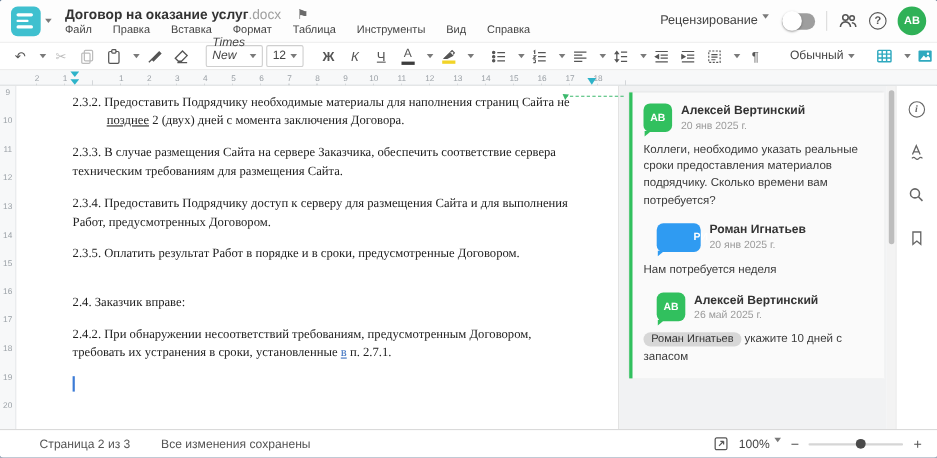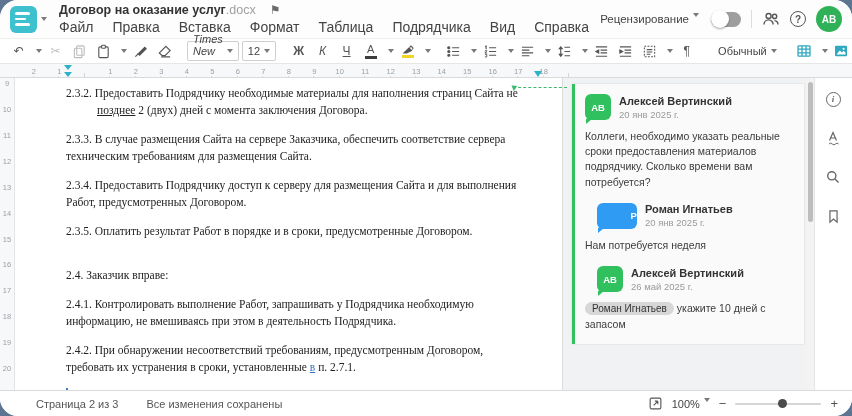--- a/index.html
+++ b/index.html
@@ -1,31 +1,31 @@
 <!DOCTYPE html>
 <html><head>
 <meta charset="utf-8">
 <style>
   * { box-sizing: border-box; margin: 0; padding: 0; }
   html,body { width:852px; height:416px; }
   body { background:#5d7590; font-family:"Liberation Sans", sans-serif; position:relative; overflow:hidden; }
-  .window { position:absolute; inset:0; background:#fff; border-radius:18px; overflow:hidden; display:flex; flex-direction:column; }
+  .window { position:absolute; inset:0; background:#fff; border-radius:3px; overflow:hidden; display:flex; flex-direction:column; }
 
   
   .titlebar { height:38px; display:flex; align-items:center; padding:0 10px 0 10px; background:#fdfdfd; flex:0 0 auto; }
   .logo { width:27px; height:27px; background:#3fc0cf; border-radius:6px; display:flex; flex-direction:column; justify-content:center; gap:3px; padding:0 5px; cursor:pointer; }
   .logo i { display:block; height:2.5px; background:#fff; border-radius:2px; }
   .logo i:nth-child(1){ width:15px;} .logo i:nth-child(2){ width:11px;} .logo i:nth-child(3){ width:15px;}
   .caret { width:0; height:0; border-left:3.5px solid transparent; border-right:3.5px solid transparent; border-top:4px solid #7a7a7a; display:inline-block; margin-left:4px; }
   .title-block { margin-left:12px; display:flex; flex-direction:column; justify-content:center; gap:1px; }
   .title-row { display:flex; align-items:center; font-size:12.5px; }
   .doc-title { font-weight:bold; color:#333; }
   .doc-ext { color:#a0a0a0; }
   .flag { color:#6b6b6b; font-size:12px; margin-left:14px; cursor:pointer; }
-  .menu-row { display:flex; gap:19px; font-size:14px; color:#444; margin-top:1px; }
+  .menu-row { display:flex; gap:19px; font-size:10px; color:#444; margin-top:1px; }
   .menu-row span { cursor:pointer; }
   .titlebar-right { margin-left:auto; display:flex; align-items:center; gap:10px; }
   .review-label { font-size:11.5px; color:#444; cursor:pointer; display:flex; }
   .toggle { width:30px; height:15px; background:#9e9e9e; border-radius:8px; position:relative; cursor:pointer; margin-left:2px; }
   .toggle .knob { position:absolute; left:0px; top:-1.5px; width:18px; height:18px; background:#fff; border-radius:50%; box-shadow:0 1px 2px rgba(0,0,0,.35); }
   .tb-divider { width:1px; height:18px; background:#dcdcdc; }
   .icon-btn { display:flex; align-items:center; justify-content:center; cursor:pointer; }
   .help-circle { width:16px; height:16px; border:1.5px solid #555; border-radius:50%; font-size:10px; font-weight:bold; color:#555; display:flex; align-items:center; justify-content:center; cursor:pointer; }
   .avatar-circle { width:26px; height:26px; border-radius:50%; background:#2fb157; color:#fff; font-size:10px; font-weight:bold; display:flex; align-items:center; justify-content:center; cursor:pointer; }
 
@@ -118,21 +118,21 @@
         <span class="doc-title">Договор на оказание услуг</span>
         <span class="doc-ext">.docx</span>
         <span class="flag">⚑</span>
       </div>
       <div class="menu-row">
         <span>Файл</span>
         <span>Правка</span>
         <span>Вставка</span>
         <span>Формат</span>
         <span>Таблица</span>
-        <span>Подрядчика</span>
+        <span>Инструменты</span>
         <span>Вид</span>
         <span>Справка</span>
       </div>
     </div>
     <div class="titlebar-right">
       <span class="review-label">
           <span>Рецензирование</span>
           <span class="caret"></span>
         </span>
       <div class="toggle">
@@ -334,21 +334,20 @@
         <span>20</span>
     </div>
 
     <div class="doc-area">
       <div class="page">
         <p><span>2.3.2. Предоставить Подрядчику необходимые материалы для наполнения страниц Сайта не </span><span class="anchor-u">позднее</span><span> 2 (двух) дней с момента заключения Договора.</span></p>
         <p><span>2.3.3. В случае размещения Сайта на сервере Заказчика, обеспечить соответствие сервера техническим требованиям для размещения Сайта.</span></p>
         <p><span>2.3.4. Предоставить Подрядчику доступ к серверу для размещения Сайта и для выполнения Работ, предусмотренных Договором.</span></p>
         <p><span>2.3.5. Оплатить результат Работ в порядке и в сроки, предусмотренные Договором.</span></p>
         <p class="gap-lg"><span>2.4. Заказчик вправе:</span></p>
-        <p><span>2.4.1. Контролировать выполнение Работ, запрашивать у Подрядчика необходимую информацию, не вмешиваясь при этом в деятельность Подрядчика.</span></p>
         <p><span>2.4.2. При обнаружении несоответствий требованиям, предусмотренным Договором, требовать их устранения в сроки, установленные </span><span class="spell-u">в</span><span> п. 2.7.1.</span></p>
         <div class="cursor"></div>
       </div>
     </div>
 
     <div class="connector"></div>
 
     <div class="comments-panel">
       <div class="comment-card">
 

